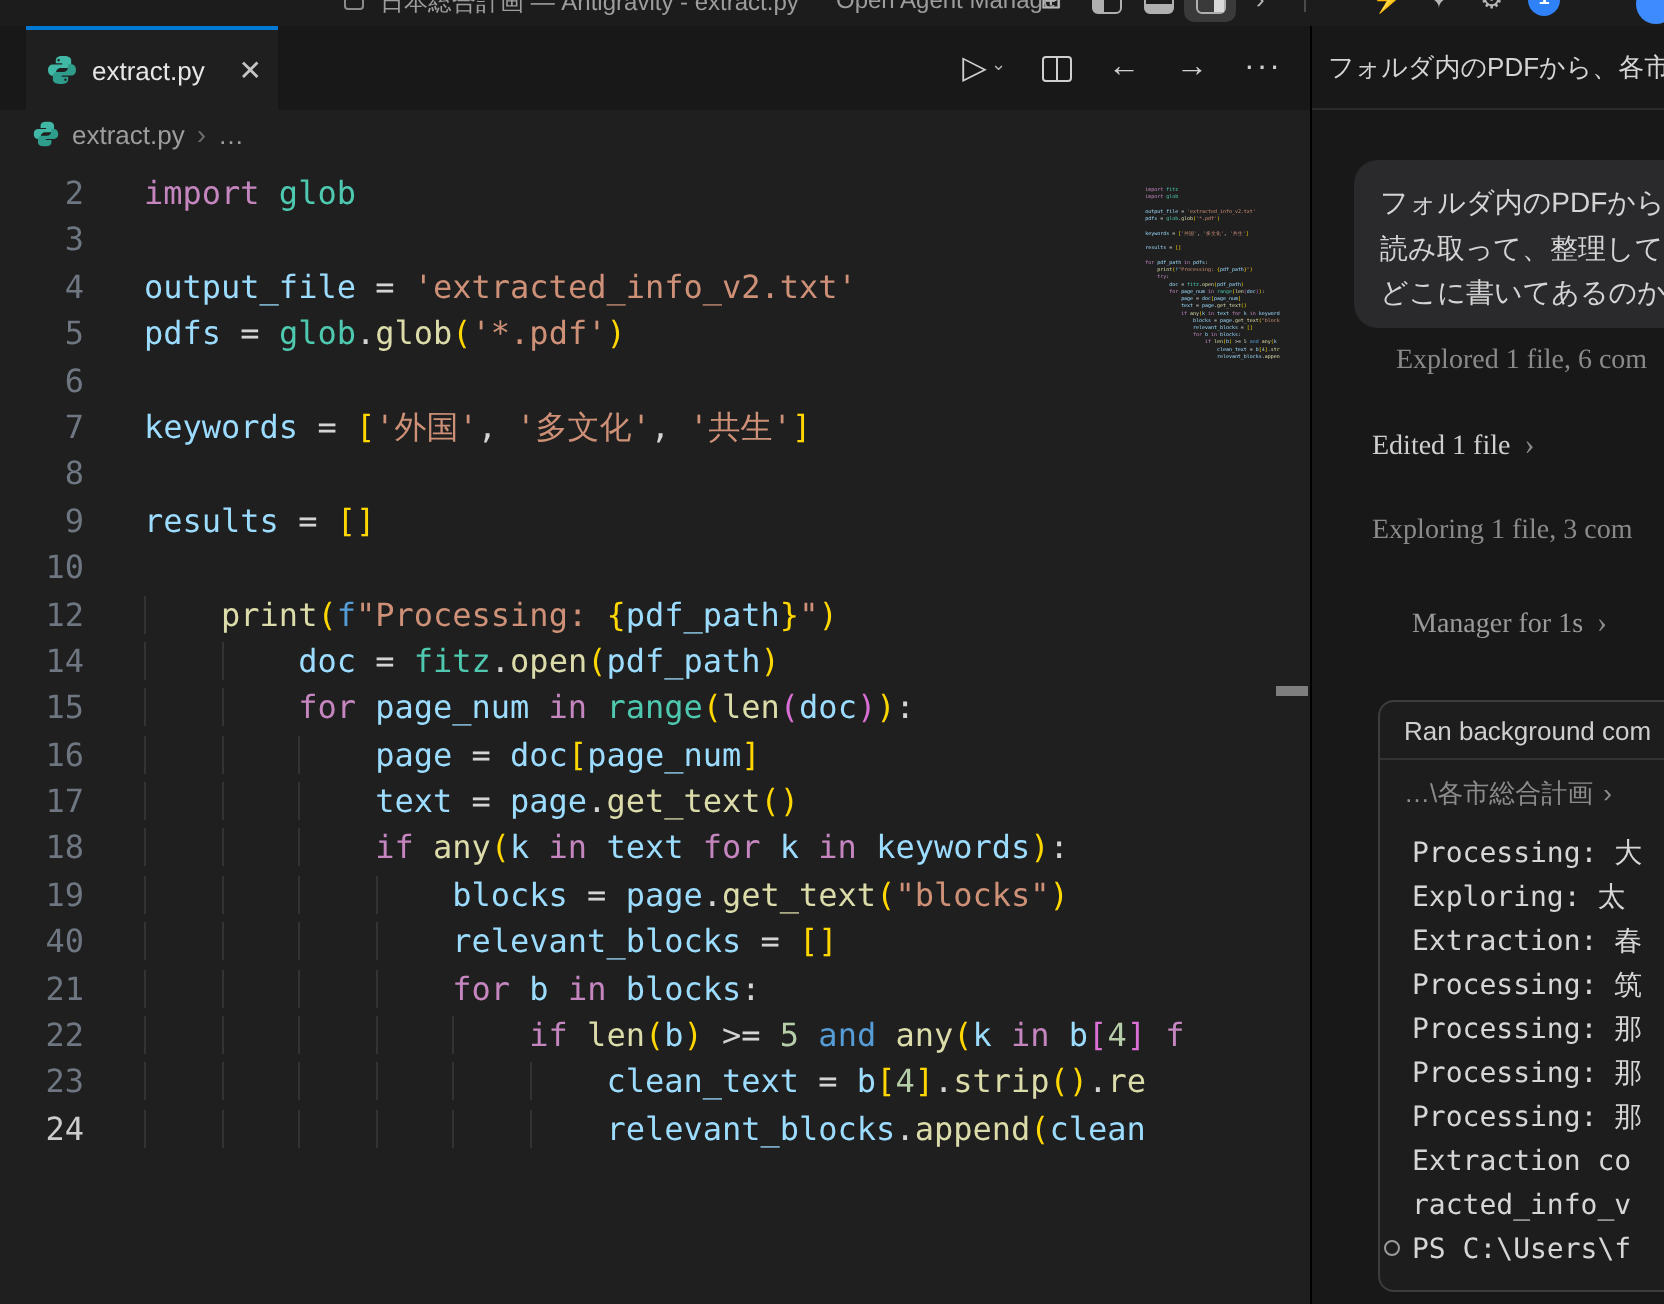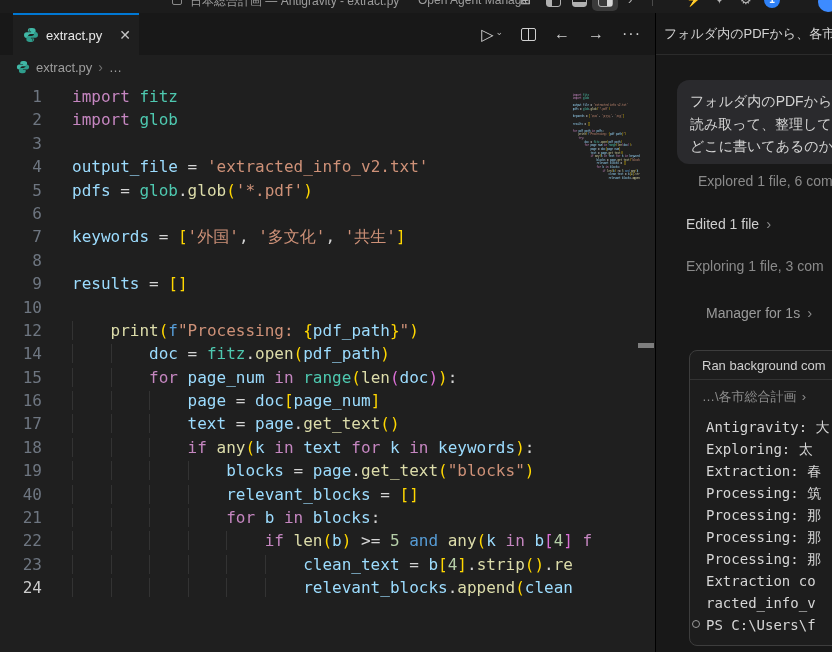--- a/index.html
+++ b/index.html
@@ -61,21 +61,21 @@
   .mini-inner { transform:scale(0.155); transform-origin:0 0; width:470px; font-family:"DejaVu Sans Mono", monospace;
                 font-size:16px; line-height:23.4px; }
   .overview-marker { position:absolute; left:638px; top:264px; width:16px; height:5px; background:#8f8f8f; opacity:.85; }
 
   
   .panel-header { position:absolute; left:0; top:0; width:100%; height:42px; border-bottom:1px solid #2b2b2b; background:#181818;
                   color:#d4d4d4; font-size:13px; display:flex; align-items:center; padding-left:8px; white-space:nowrap; }
   .bubble { position:absolute; left:21px; top:67px; width:230px; height:84px; background:#2a2a2d; border-radius:12px;
             padding:10px 0 0 13px; color:#d4d4d4; font-size:14px; line-height:22.5px; }
   .bubble div { white-space:nowrap; }
-  .step { position:absolute; font-size:14px; white-space:nowrap; }
+  .step { position:absolute; font-size:14px; white-space:nowrap;font-family:Liberation Serif, serif; }
   .step .chev { color:#8a8a8a; margin-left:7px; font-size:15px; }
   .step0 { left:42px; top:160px; color:#8a8a8a; }
   .step1 { left:30px; top:202px; color:#cfcfcf; }
   .step2 { left:30px; top:245px; color:#8a8a8a; }
   .step3 { left:50px; top:291px; color:#9a9a9a; }
 
   .card { position:absolute; left:33px; top:337px; width:270px; height:296px; background:#1d1d1d; border:1px solid #3d3d3d; border-radius:8px; overflow:hidden; }
   .card-header { height:29px; border-bottom:1px solid #333; display:flex; align-items:center; padding-left:12px; color:#cfcfcf; font-size:13px; white-space:nowrap; }
   .card-path { margin:8px 0 0 12px; color:#8c8c8c; font-size:13px; white-space:nowrap; }
   .card-path .chev { color:#8c8c8c; margin-left:5px; }
@@ -145,21 +145,20 @@
         <path fill="#41b8a6" d="M7.9 1C6 1 4.9 1.9 4.9 3.2v1.4h3.2v.6H3.5C2.1 5.2 1 6.2 1 8c0 1.9 1.1 2.9 2.5 2.9H5V9.3c0-1.3 1.1-2.3 2.5-2.3h3.1c1.1 0 2-.9 2-2V3.2C12.6 1.9 11.2 1 9.4 1H7.9z"></path>
         <path fill="#2f9d8c" d="M8.1 15c1.9 0 3-0.9 3-2.2v-1.4H7.9v-.6h4.6c1.4 0 2.5-1 2.5-2.8 0-1.9-1.1-2.9-2.5-2.9H11v1.6c0 1.3-1.1 2.3-2.5 2.3H5.4c-1.1 0-2 .9-2 2v1.8C3.4 14.1 4.8 15 6.6 15h1.5z"></path>
       </svg>
       <span>extract.py</span>
       <span class="crumb-sep">›</span>
       <span>…</span>
     </div>
 
     <div class="editor">
       <div class="code-area" id="code">
-          <div class="crow"><span class="lnum">1</span><span class="ctext"><span style="color: rgb(197, 134, 192);">import</span><span style="color: rgb(78, 201, 176);"> fitz</span></span></div>
           <div class="crow"><span class="lnum">2</span><span class="ctext"><span style="color: rgb(197, 134, 192);">import</span><span style="color: rgb(78, 201, 176);"> glob</span></span></div>
           <div class="crow"><span class="lnum">3</span><span class="ctext"></span></div>
           <div class="crow"><span class="lnum">4</span><span class="ctext"><span style="color: rgb(156, 220, 254);">output_file</span><span style="color: rgb(212, 212, 212);"> = </span><span style="color: rgb(206, 145, 120);">'extracted_info_v2.txt'</span></span></div>
           <div class="crow"><span class="lnum">5</span><span class="ctext"><span style="color: rgb(156, 220, 254);">pdfs</span><span style="color: rgb(212, 212, 212);"> = </span><span style="color: rgb(78, 201, 176);">glob</span><span style="color: rgb(212, 212, 212);">.</span><span style="color: rgb(220, 220, 170);">glob</span><span style="color: rgb(255, 215, 0);">(</span><span style="color: rgb(206, 145, 120);">'*.pdf'</span><span style="color: rgb(255, 215, 0);">)</span></span></div>
           <div class="crow"><span class="lnum">6</span><span class="ctext"></span></div>
           <div class="crow"><span class="lnum">7</span><span class="ctext"><span style="color: rgb(156, 220, 254);">keywords</span><span style="color: rgb(212, 212, 212);"> = </span><span style="color: rgb(255, 215, 0);">[</span><span style="color: rgb(206, 145, 120);">'外国'</span><span style="color: rgb(212, 212, 212);">, </span><span style="color: rgb(206, 145, 120);">'多文化'</span><span style="color: rgb(212, 212, 212);">, </span><span style="color: rgb(206, 145, 120);">'共生'</span><span style="color: rgb(255, 215, 0);">]</span></span></div>
           <div class="crow"><span class="lnum">8</span><span class="ctext"></span></div>
           <div class="crow"><span class="lnum">9</span><span class="ctext"><span style="color: rgb(156, 220, 254);">results</span><span style="color: rgb(212, 212, 212);"> = </span><span style="color: rgb(255, 215, 0);">[]</span></span></div>
           <div class="crow"><span class="lnum">10</span><span class="ctext"></span></div>
           <div class="crow"><span class="lnum">12</span><span class="ctext"><span class="ind">    </span><span style="color: rgb(220, 220, 170);">print</span><span style="color: rgb(255, 215, 0);">(</span><span style="color: rgb(86, 156, 214);">f</span><span style="color: rgb(206, 145, 120);">"Processing: </span><span style="color: rgb(255, 215, 0);">{</span><span style="color: rgb(156, 220, 254);">pdf_path</span><span style="color: rgb(255, 215, 0);">}</span><span style="color: rgb(206, 145, 120);">"</span><span style="color: rgb(255, 215, 0);">)</span></span></div>
@@ -228,21 +227,21 @@
     <div class="step step3">
       <span>Manager for 1s</span><span class="chev">›</span>
     </div>
 
     <div class="card">
       <div class="card-header">Ran background com</div>
       <div class="card-path">
         <span>…\各市総合計画</span><span class="chev">›</span>
       </div>
       <div class="term" id="term">
-          <div class="tline"><span>Antigravity: 大</span></div>
+          <div class="tline"><span>Processing: 大</span></div>
           <div class="tline"><span>Exploring: 太</span></div>
           <div class="tline"><span>Extraction: 春</span></div>
           <div class="tline"><span>Processing: 筑</span></div>
           <div class="tline"><span>Processing: 那</span></div>
           <div class="tline"><span>Processing: 那</span></div>
           <div class="tline"><span>Processing: 那</span></div>
           <div class="tline"><span>Extraction co</span></div>
           <div class="tline"><span>racted_info_v</span></div>
           <div class="tline"><span class="psdot"></span><span>PS C:\Users\f</span></div>
         </div>

